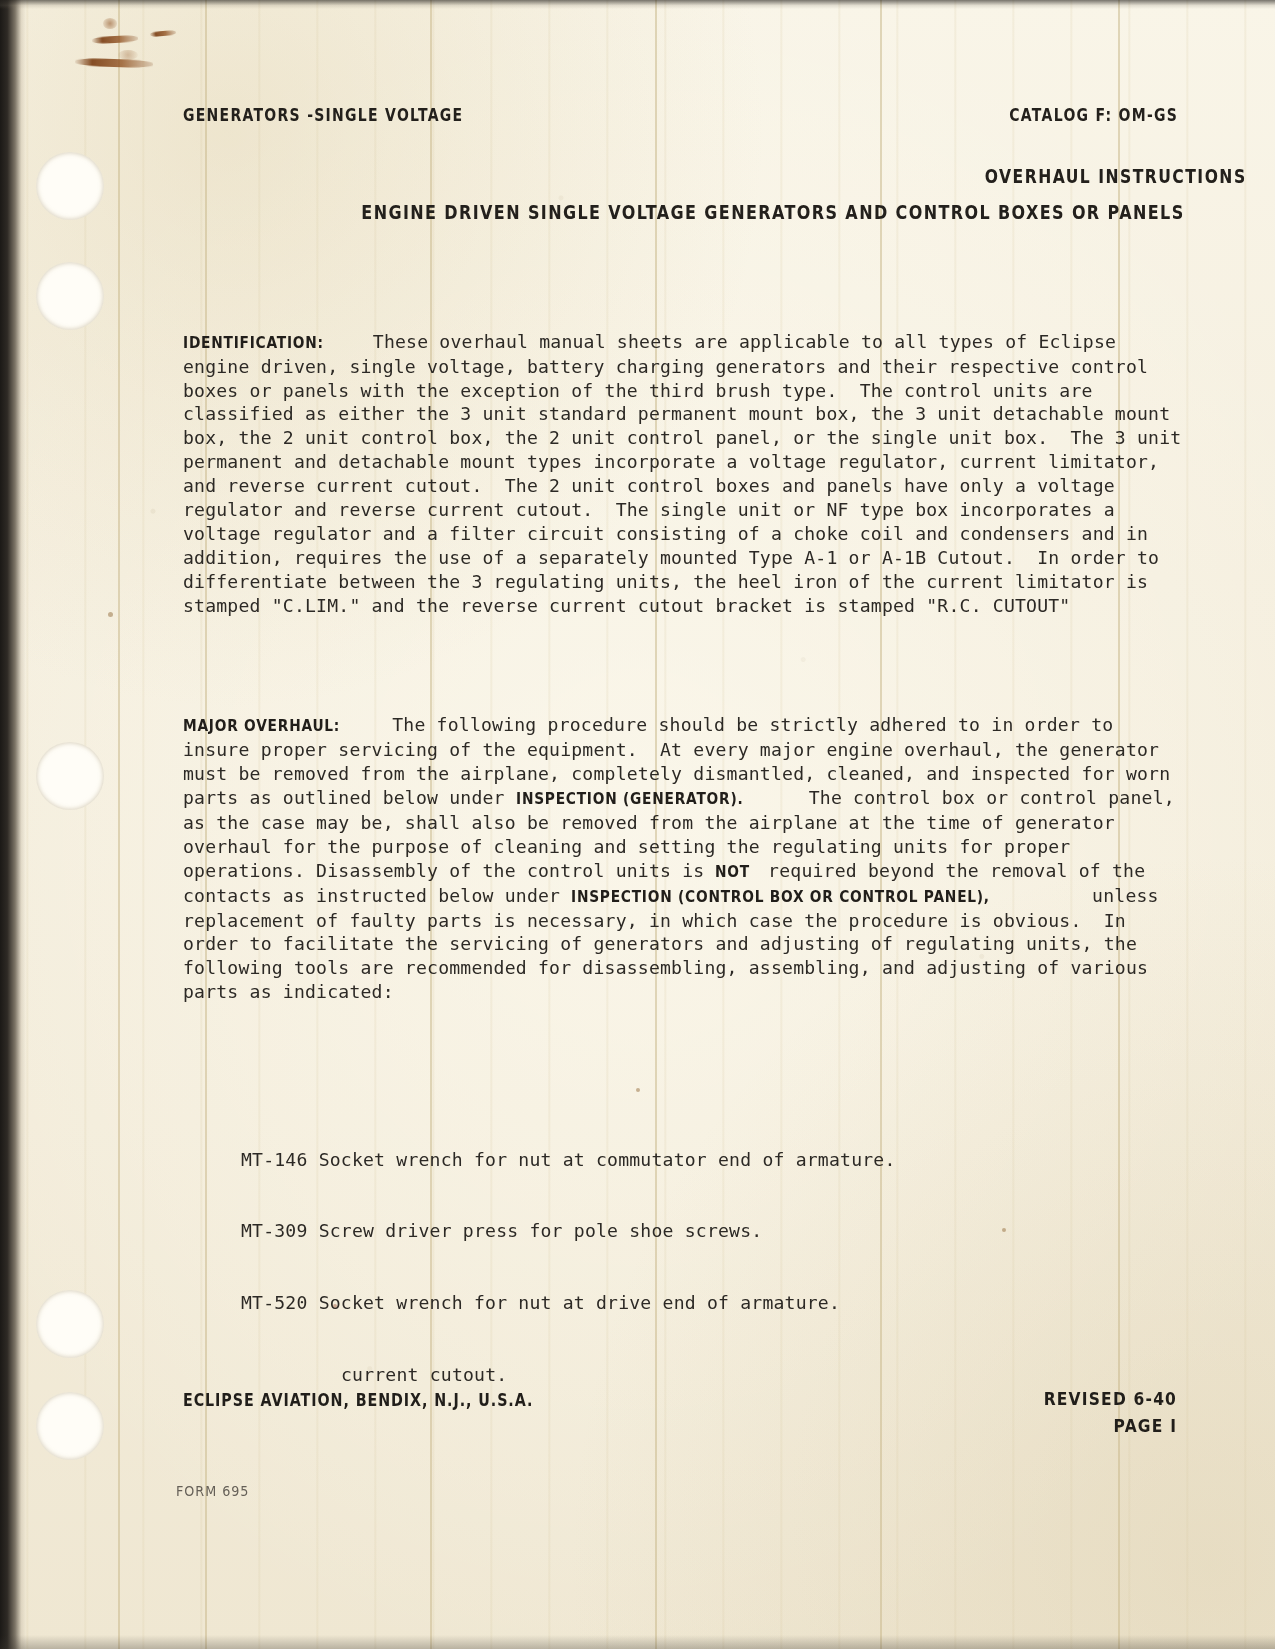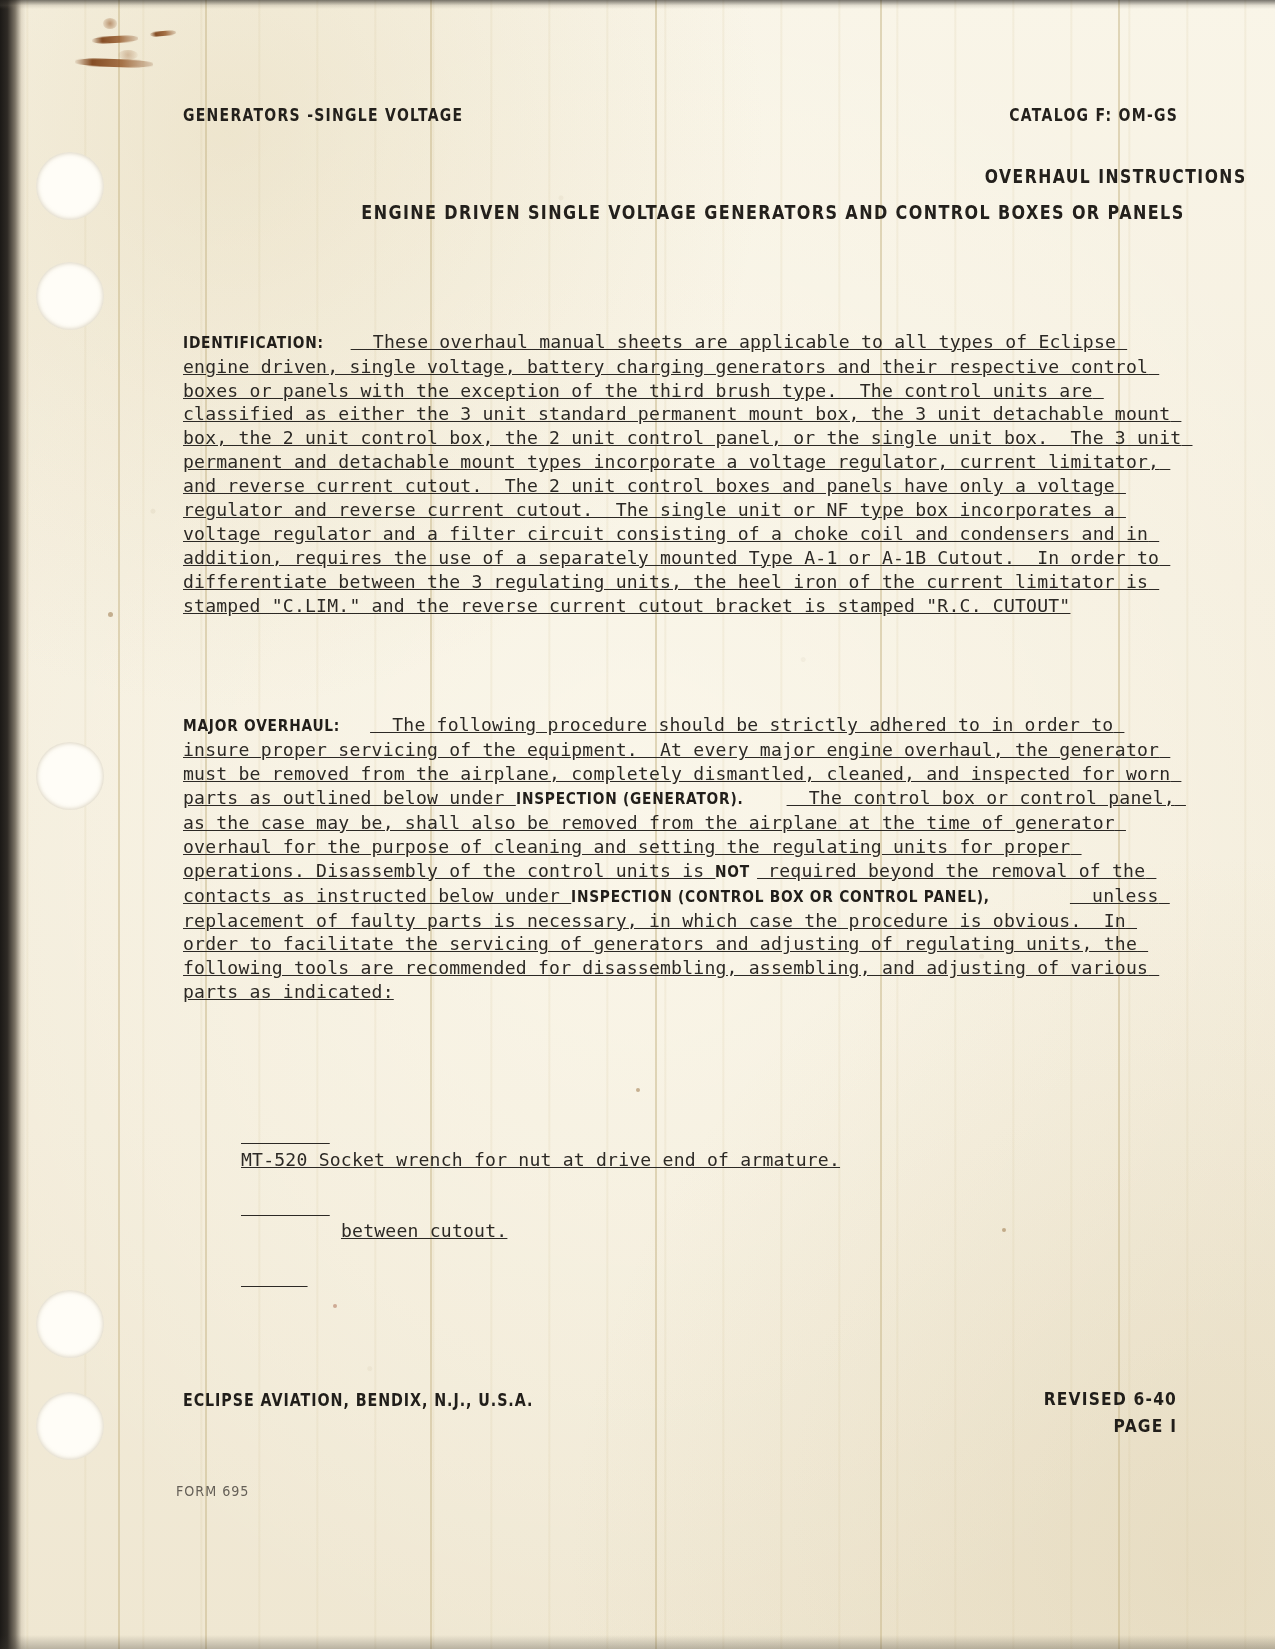--- a/index.html
+++ b/index.html
@@ -147,21 +147,21 @@
     position: absolute;
     left: 183px;
     top: 258px;
     width: 1003px;
     font-size: 18.1px;
     line-height: 23.9px;
     letter-spacing: 0.2px;
     color: #2c2925;
     white-space: pre-wrap;
   }
-  .para { margin: 0 0 24px 0; text-decoration: underline; }
+  .para { margin: 0 0 24px 0; }
   .para.nogap { margin-bottom: 0; }
 
   .hd {
     font-family: "DejaVu Sans", "Liberation Sans", sans-serif;
     font-weight: 700;
     font-size: 16.4px;
     letter-spacing: 0.9px;
     transform: scaleX(0.84);
     transform-origin: left center;
     display: inline-block;
@@ -261,22 +261,24 @@
       <div class="cond title-2">ENGINE DRIVEN SINGLE VOLTAGE GENERATORS AND CONTROL BOXES OR PANELS</div>
     </div>
 
     <div class="body">
 
       <p class="para"><span class="hd">IDENTIFICATION:</span><span>  These overhaul manual sheets are applicable to all types of Eclipse engine driven, single voltage, battery charging generators and their respective control boxes or panels with the exception of the third brush type.  The control units are classified as either the 3 unit standard permanent mount box, the 3 unit detachable mount box, the 2 unit control box, the 2 unit control panel, or the single unit box.  The 3 unit permanent and detachable mount types incorporate a voltage regulator, current limitator, and reverse current cutout.  The 2 unit control boxes and panels have only a voltage regulator and reverse current cutout.  The single unit or NF type box incorporates a voltage regulator and a filter circuit consisting of a choke coil and condensers and in addition, requires the use of a separately mounted Type A-1 or A-1B Cutout.  In order to differentiate between the 3 regulating units, the heel iron of the current limitator is stamped "C.LIM." and the reverse current cutout bracket is stamped "R.C. CUTOUT"</span></p>
 
       <p class="para"><span class="hd">MAJOR OVERHAUL:</span><span>  The following procedure should be strictly adhered to in order to insure proper servicing of the equipment.  At every major engine overhaul, the generator must be removed from the airplane, completely dismantled, cleaned, and inspected for worn parts as outlined below under </span><span class="hd">INSPECTION (GENERATOR).</span><span>  The control box or control panel, as the case may be, shall also be removed from the airplane at the time of generator overhaul for the purpose of cleaning and setting the regulating units for proper operations. Disassembly of the control units is </span><span class="hd">NOT</span><span> required beyond the removal of the contacts as instructed below under </span><span class="hd">INSPECTION (CONTROL BOX OR CONTROL PANEL),</span><span>  unless replacement of faulty parts is necessary, in which case the procedure is obvious.  In order to facilitate the servicing of generators and adjusting of regulating units, the following tools are recommended for disassembling, assembling, and adjusting of various parts as indicated:</span></p>
 
       <ul class="toollist para nogap">
+        <li>MT-146 Socket wrench for nut at commutator end of armature.</li>
+        <li>MT-309 Screw driver press for pole shoe screws.</li>
         <li>MT-520 Socket wrench for nut at drive end of armature.</li>
-        <li class="tool-cont">between cutout.</li>
+        <li class="tool-cont">current cutout.</li>
       </ul>
 
       
 
       
 
     </div>
 
     <div class="footer-company">ECLIPSE AVIATION, BENDIX, N.J., U.S.A.</div>
 

